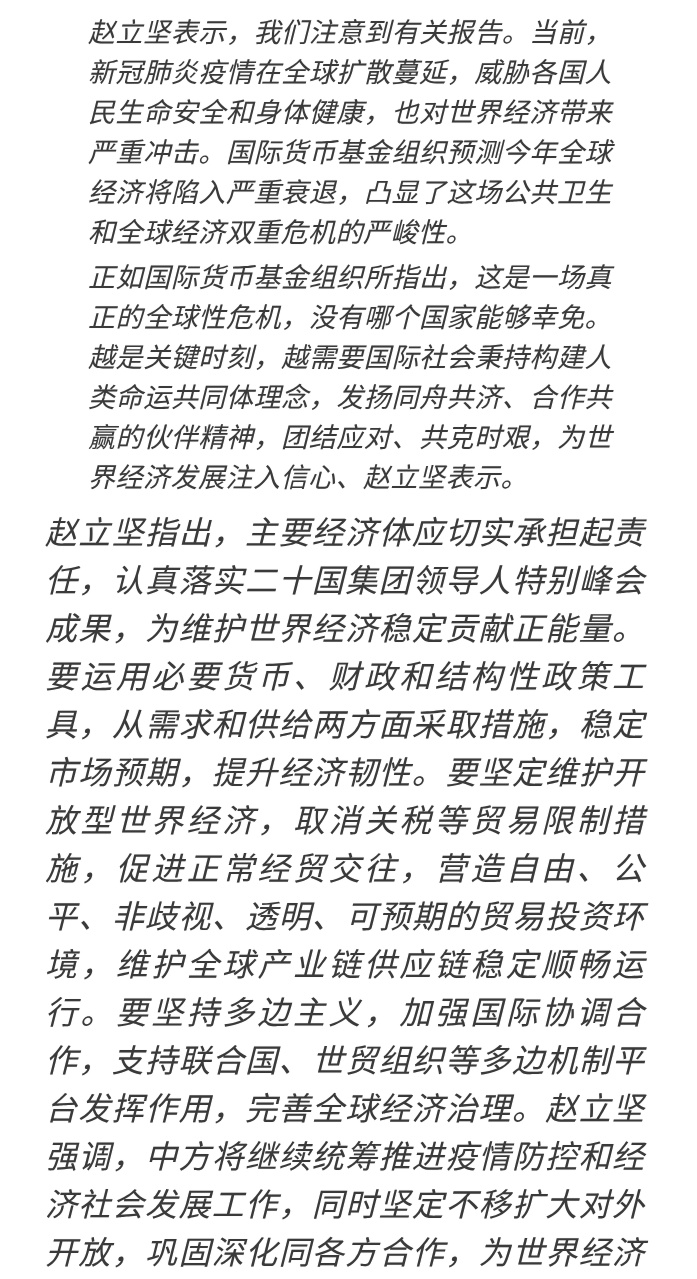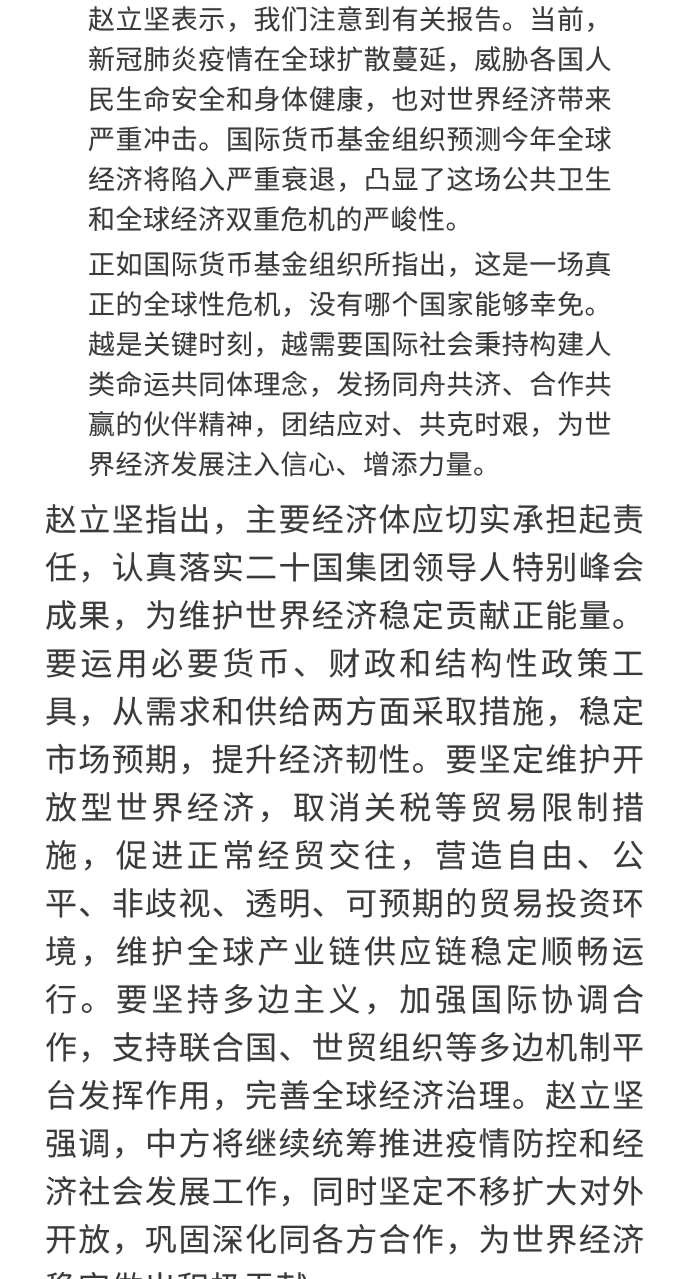--- a/index.html
+++ b/index.html
@@ -11,20 +11,22 @@
     height: 1279px;
     background: #ffffff;
     font-family: "Liberation Sans", "DejaVu Sans", sans-serif;
     overflow: hidden;
   }
   .article {
     position: relative;
     width: 697px;
     height: 986px;
     box-sizing: border-box;
+    padding-top: 13px;
+    font-style: italic;
   }
   .quote-block {
     margin-left: 88px;
     width: 524px;
     color: #3a3a3a;
   }
   .quote-para {
     margin: 0 0 5px 0;
     font-size: 27px;
     letter-spacing: 0.5px;
@@ -46,18 +48,18 @@
     text-align: justify;
     text-shadow: 0 0 1px rgba(70,70,70,0.25);
   }
 </style>
 </head>
 <body>
 
 <main class="article">
   <section class="quote-block">
     <p class="quote-para">赵立坚表示，我们注意到有关报告。当前，新冠肺炎疫情在全球扩散蔓延，威胁各国人民生命安全和身体健康，也对世界经济带来严重冲击。国际货币基金组织预测今年全球经济将陷入严重衰退，凸显了这场公共卫生和全球经济双重危机的严峻性。</p>
-    <p class="quote-para">正如国际货币基金组织所指出，这是一场真正的全球性危机，没有哪个国家能够幸免。越是关键时刻，越需要国际社会秉持构建人类命运共同体理念，发扬同舟共济、合作共赢的伙伴精神，团结应对、共克时艰，为世界经济发展注入信心、增添力量。</p>
+    <p class="quote-para">正如国际货币基金组织所指出，这是一场真正的全球性危机，没有哪个国家能够幸免。越是关键时刻，越需要国际社会秉持构建人类命运共同体理念，发扬同舟共济、合作共赢的伙伴精神，团结应对、共克时艰，为世界经济发展注入信心、赵立坚表示。</p>
   </section>
   <section class="body-block">
     <p class="body-para">赵立坚指出，主要经济体应切实承担起责任，认真落实二十国集团领导人特别峰会成果，为维护世界经济稳定贡献正能量。要运用必要货币、财政和结构性政策工具，从需求和供给两方面采取措施，稳定市场预期，提升经济韧性。要坚定维护开放型世界经济，取消关税等贸易限制措施，促进正常经贸交往，营造自由、公平、非歧视、透明、可预期的贸易投资环境，维护全球产业链供应链稳定顺畅运行。要坚持多边主义，加强国际协调合作，支持联合国、世贸组织等多边机制平台发挥作用，完善全球经济治理。赵立坚强调，中方将继续统筹推进疫情防控和经济社会发展工作，同时坚定不移扩大对外开放，巩固深化同各方合作，为世界经济稳定做出积极贡献。</p>
   </section>
 </main>
 
 </body></html>

